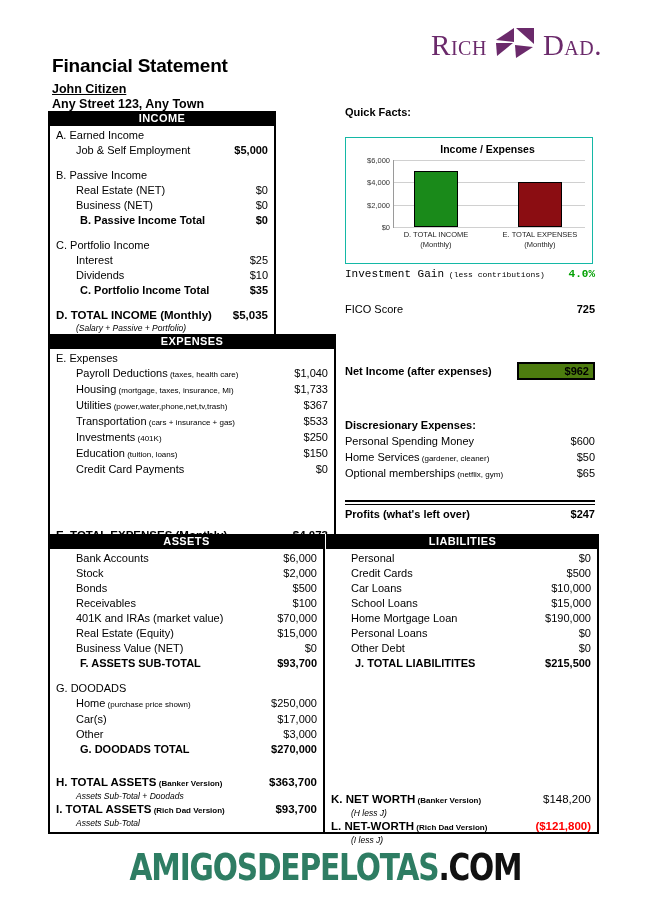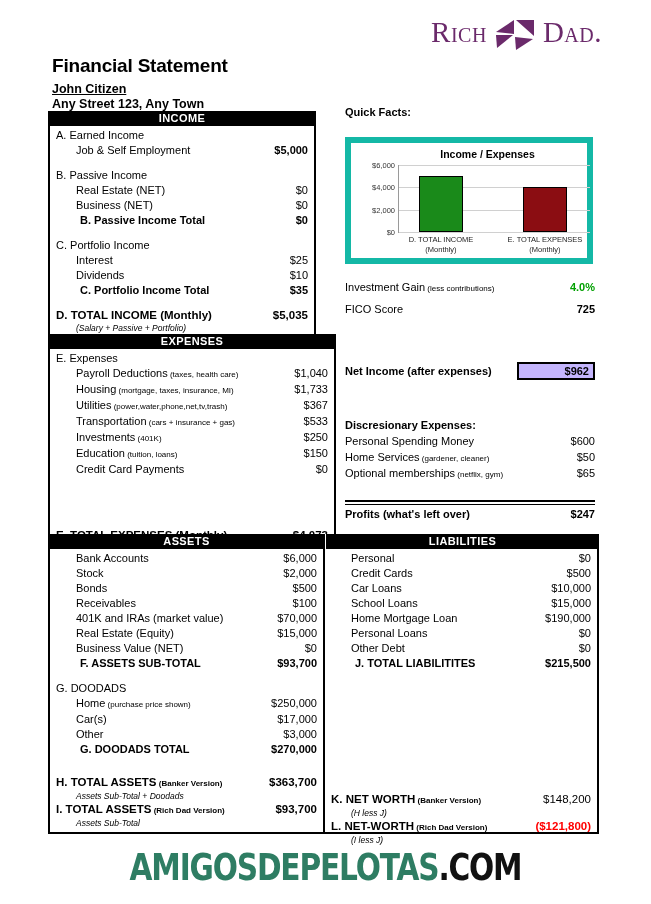--- a/index.html
+++ b/index.html
@@ -17,21 +17,21 @@
   }
 
   
   #logo {
     position: absolute;
     left: 392px;
     top: 18px;
     width: 210px;
     height: 42px;
     display: flex;
-    align-items: flex-start;
+    align-items: flex-end;
     justify-content: flex-end;
   }
   #logo .word {
     font-family: "Liberation Serif", serif;
     font-size: 29px;
     letter-spacing: 0.5px;
     color: #6b2a6b;
     font-variant: small-caps;
     font-weight: normal;
     line-height: 1;
@@ -85,21 +85,21 @@
     border-top: none;
     box-sizing: border-box;
     background: #ffffff;
   }
 
   
   #income-block {
     position: absolute;
     left: 48px;
     top: 111px;
-    width: 268px;
+    width: 228px;
   }
   #income-panel { height: 219px; padding: 2px 0 0 0; }
   #expenses-block {
     position: absolute;
     left: 48px;
     top: 334px;
     width: 288px;
   }
   #expenses-panel { height: 190px; padding: 2px 0 0 0; }
 
@@ -139,21 +139,21 @@
     top: 106px;
     font-size: 11px;
     font-weight: bold;
   }
   #chart-box {
     position: absolute;
     left: 345px;
     top: 137px;
     width: 248px;
     height: 127px;
-    border: 6px solid #14b8a6;
+    border: 1px solid #14b8a6;
     box-sizing: border-box;
     background: #ffffff;
     padding-left: 37px;
   }
   #chart-title {
     text-align: center;
     font-size: 10.5px;
     font-weight: bold;
     margin-top: 5px;
   }
@@ -205,21 +205,21 @@
 
   .fact-row {
     position: absolute;
     left: 345px;
     width: 250px;
     display: flex;
     justify-content: space-between;
     align-items: baseline;
     font-size: 11px;
   }
-  #fact-gain { top: 281px; }
+  #fact-gain { top: 268px; font-family: Liberation Mono, monospace; }
   #fact-fico { top: 303px; }
   .fact-row .val { font-weight: bold; }
   #fact-gain .val { color: #00a000; }
 
   #net-income-row {
     position: absolute;
     left: 345px;
     top: 362px;
     width: 250px;
     display: flex;
@@ -229,21 +229,21 @@
     font-weight: bold;
   }
   #net-income-box {
     border: 2px solid #000;
     width: 78px;
     text-align: right;
     padding: 1px 4px 1px 0;
     box-sizing: border-box;
     font-size: 11px;
     font-weight: bold;
-    background: #c4b5fd;
+    background: #4d7c0f;
   }
 
   #disc-title {
     position: absolute;
     left: 345px;
     top: 419px;
     font-size: 11px;
     font-weight: bold;
   }
   #disc-list {

